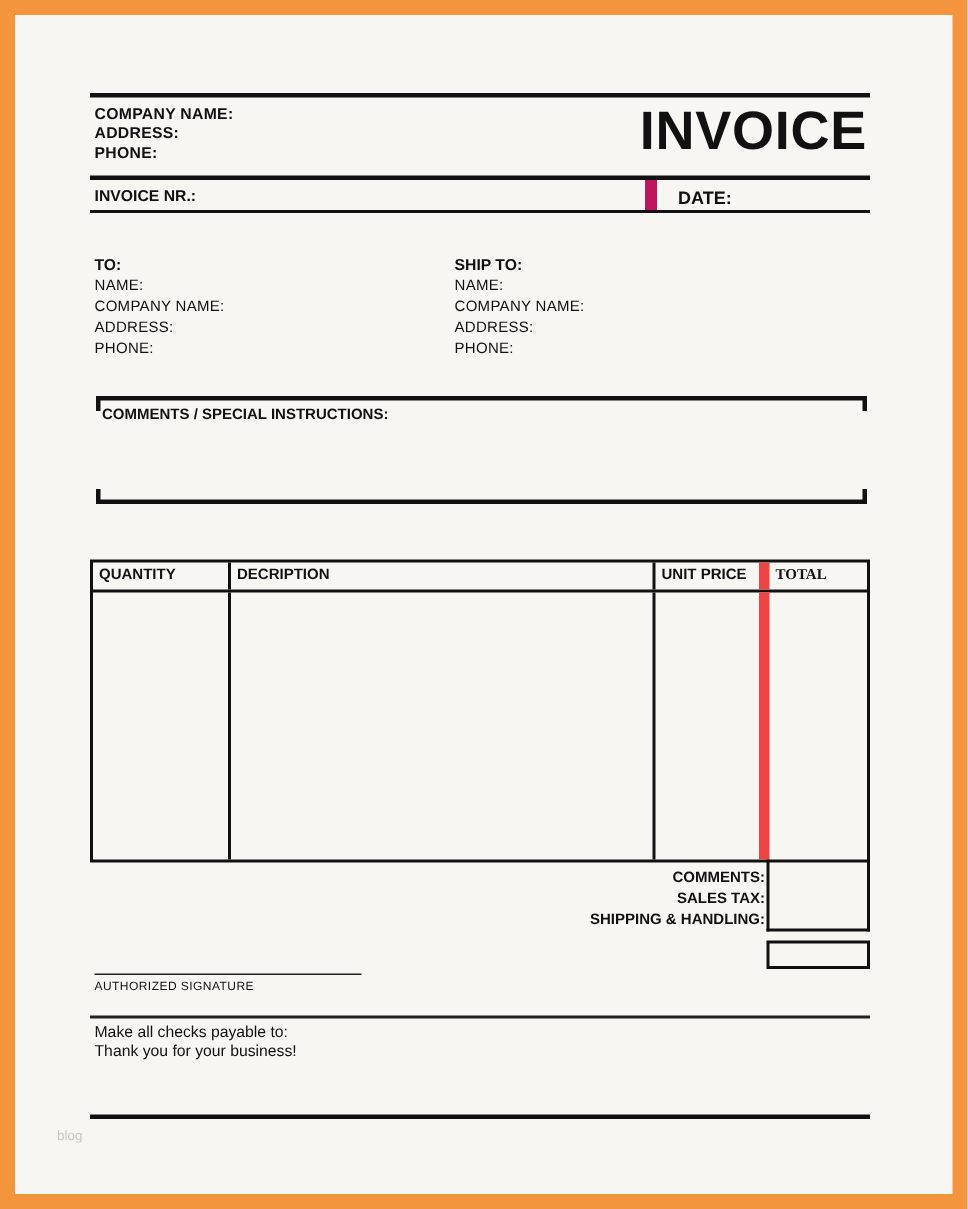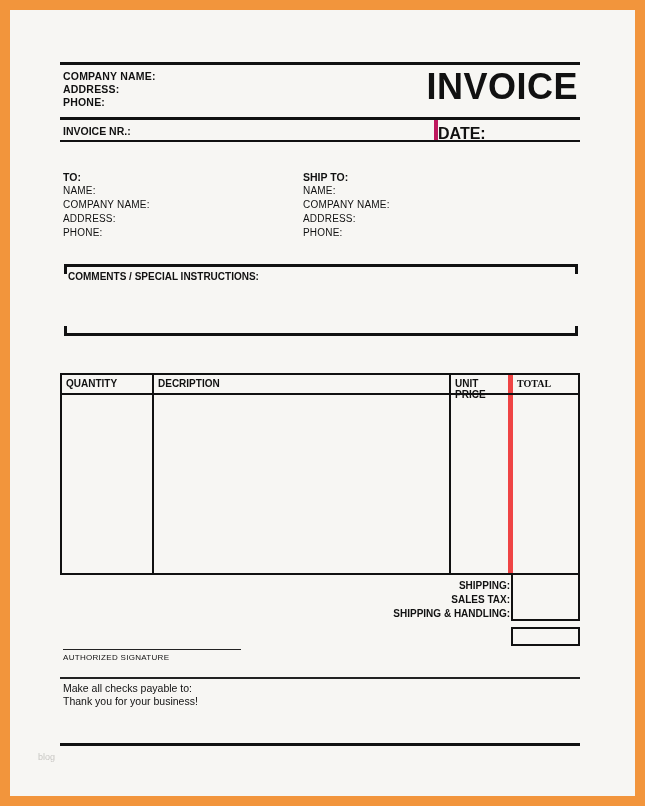--- a/index.html
+++ b/index.html
@@ -11,22 +11,22 @@
   .rule{position:absolute; left:0; right:0; background:#111;}
   .rule.thick{height:3px;}
 
   
   .company-block{position:absolute; top:12px; left:3px;}
   .company-block .lbl{font-size:10.5px; font-weight:700; line-height:13px; letter-spacing:.2px;}
   .invoice-title{position:absolute; top:8px; right:2px; font-size:36px; font-weight:700; letter-spacing:.5px;}
 
   
   .nr-row{position:absolute; top:62px; left:0; width:520px; height:22px; display:flex; border-bottom:2px solid #111; box-sizing:border-box;}
-  .nr-cell{width:378px; border-right:4px solid #be185d; box-sizing:border-box; font-size:10.5px; font-weight:700; padding:5px 0 0 3px;}
-  .date-cell{flex:1; font-size:16px; font-weight:700; padding:5px 0 0 0;}
+  .nr-cell{width:378px; border-right:8px solid #be185d; box-sizing:border-box; font-size:10.5px; font-weight:700; padding:5px 0 0 3px;}
+  .date-cell{flex:1; font-size:12px; font-weight:700; padding:5px 0 0 14px;}
 
   
   .parties{position:absolute; top:112px; left:0; width:520px;}
   .party{position:absolute; top:0;}
   .party.p1{left:3px;} .party.p2{left:243px;}
   .party .ptitle{font-size:10.5px; font-weight:700; line-height:14px;}
   .party .plabel{font-size:10px; font-weight:400; line-height:14px; letter-spacing:.2px;}
 
   
   .comments{position:absolute; top:206px; left:4px; right:2px; height:72px;}
@@ -37,21 +37,21 @@
   .tick.bl{bottom:0; left:0;} .tick.br{bottom:0; right:0;}
   .comments-label{position:absolute; top:7px; left:4px; font-size:10px; font-weight:700;}
 
   
   .table{position:absolute; top:315px; left:0; width:520px; border:2px solid #111; box-sizing:border-box;}
   .thead{display:flex; border-bottom:2px solid #111; height:18px;}
   .tbody{display:flex; height:178px;}
   .cell{box-sizing:border-box;}
   .c1{width:92px; border-right:2px solid #111;}
   .c2{flex:1; border-right:2px solid #111;}
-  .c3{width:62px; border-right:5px solid #ef4444;}
+  .c3{width:76px; border-right:7px solid #ef4444;}
   .c4{width:65px;font-family:Liberation Serif, serif;}
   .th{font-size:10px; font-weight:700; padding:3px 0 0 4px;}
 
   
   .tot-label{position:absolute; right:70px; width:200px; text-align:right; font-size:10px; font-weight:700; line-height:12px;}
   .amounts-box{position:absolute; left:451px; width:69px; top:515px; height:48px; box-sizing:border-box; border-left:2px solid #111; border-right:2px solid #111; border-bottom:2px solid #111;}
   .totaldue-box{position:absolute; left:451px; width:69px; top:569px; height:19px; box-sizing:border-box; border:2px solid #111;}
   .total-due-label{position:absolute; right:70px; width:220px; text-align:right; top:573px; font-size:10.5px; font-weight:700;}
 
   
@@ -127,21 +127,21 @@
         </div>
         <div class="tbody">
           <div class="cell c1"></div>
           <div class="cell c2"></div>
           <div class="cell c3"></div>
           <div class="cell c4"></div>
         </div>
       </div>
 
       <div class="amounts-box"></div>
-      <div class="tot-label" style="top:522px">SHIPPING:</div>
+      <div class="tot-label" style="top:522px">COMMENTS:</div>
       <div class="tot-label" style="top:536px">SALES TAX:</div>
       <div class="tot-label" style="top:550px">SHIPPING &amp; HANDLING:</div>
       <div class="totaldue-box"></div>
 
       <div class="sig-line"></div>
       <div class="sig-label">AUTHORIZED SIGNATURE</div>
 
       <div class="footer-rule-thin"></div>
       <div class="footer-text">
         <div class="fline">Make all checks payable to:</div>

